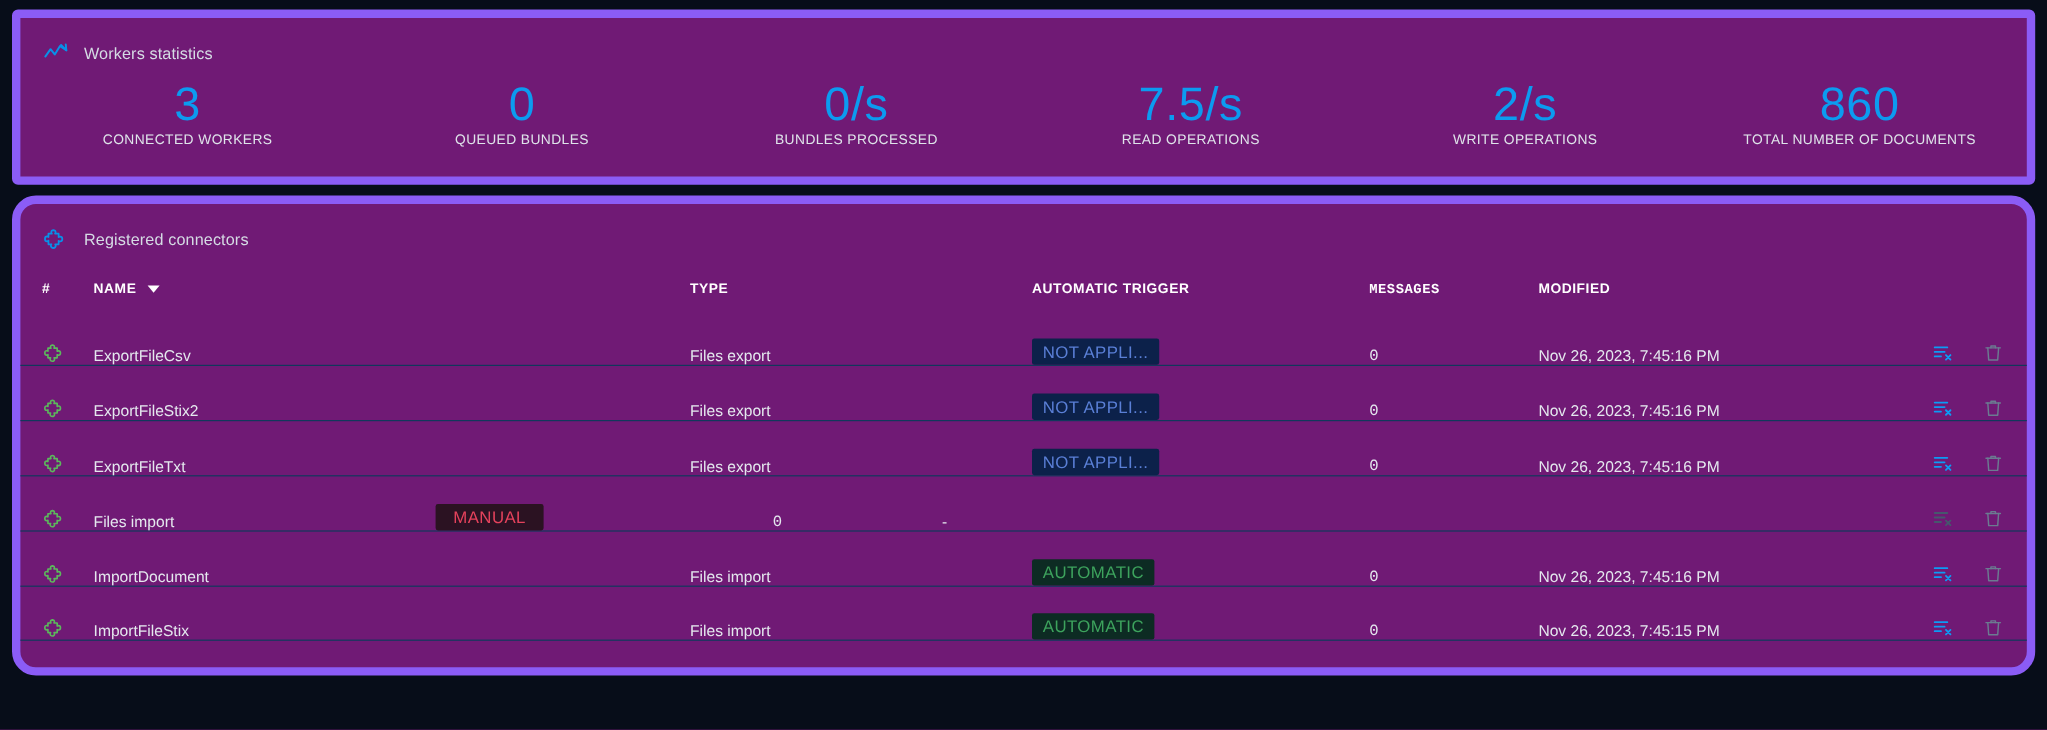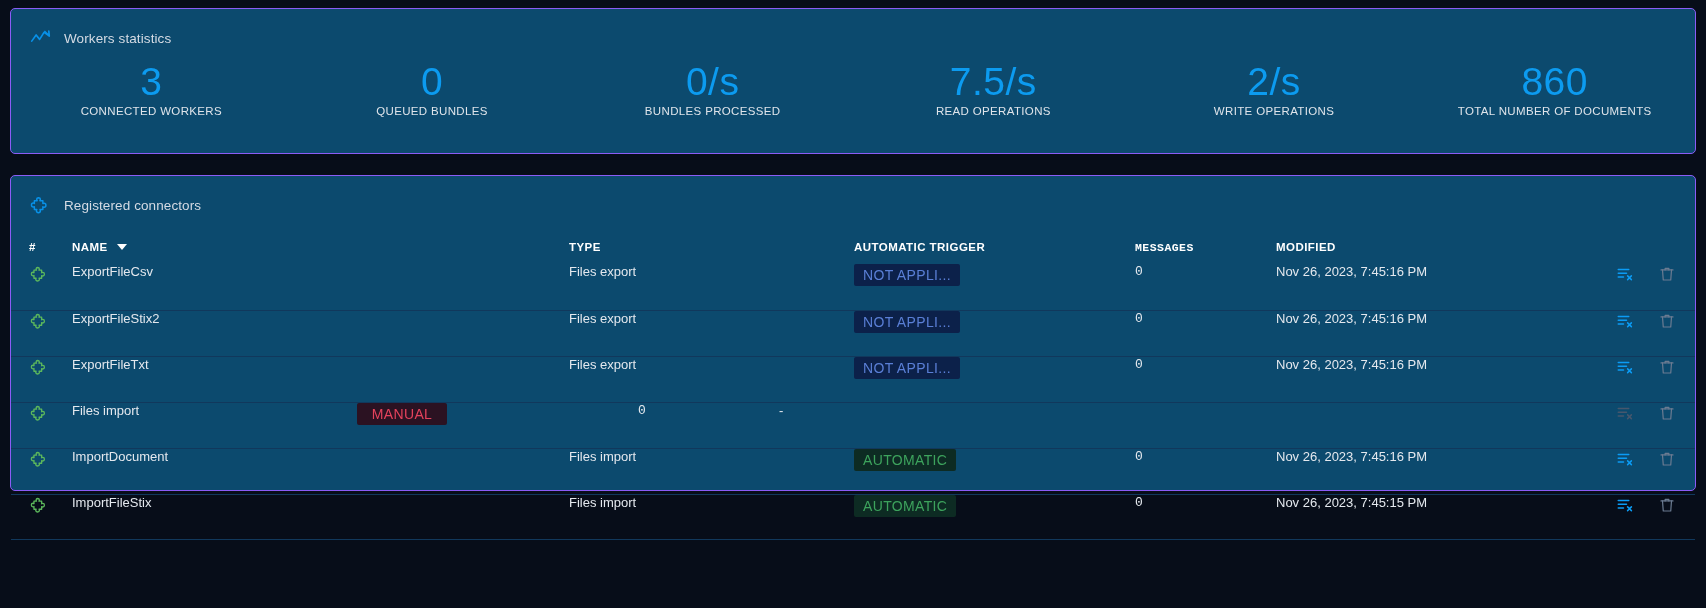--- a/index.html
+++ b/index.html
@@ -13,22 +13,22 @@
     color: #e8eaed;
     overflow: hidden;
   }
 
   .page {
     padding: 8px 10px 0 10px;
   }
 
   
   .card {
-    background: #0c4a6e;
-    border: 1px solid #8b5cf6;
+    background: #701a75;
+    border: 7px solid #8b5cf6;
     border-radius: 5px;
     position: relative;
   }
 
   .card-header {
     display: flex;
     align-items: center;
     gap: 13px;
     padding: 18px 0 0 18px;
   }
@@ -74,43 +74,44 @@
 
   .stat-label {
     font-size: 11.5px;
     letter-spacing: .35px;
     color: #dfe4ea;
     text-transform: uppercase;
   }
 
   
   .connectors-card {
-    margin-top: 21px;
-    height: 316px;
+    margin-top: 9px;
+    height: 400px;
+    border-radius: 20px;
   }
 
   .table {
     margin-top: 14px;
   }
 
   .thead {
     display: flex;
     align-items: center;
     height: 34px;
     padding: 0 18px;
     font-size: 11.5px;
     font-weight: 700;
     letter-spacing: .45px;
     color: #ffffff;
     text-transform: uppercase;
   }
 
   .trow {
     display: flex;
-    align-items: flex-start;
+    align-items: flex-end;
     height: 46px;
     padding: 0 18px;
     border-top: 1px solid #11385c;
     font-size: 13px;
     color: #e4e8ee;
   }
   .trow:first-of-type { border-top: none; }
   .trow.last { border-bottom: 1px solid #11385c; }
 
   

